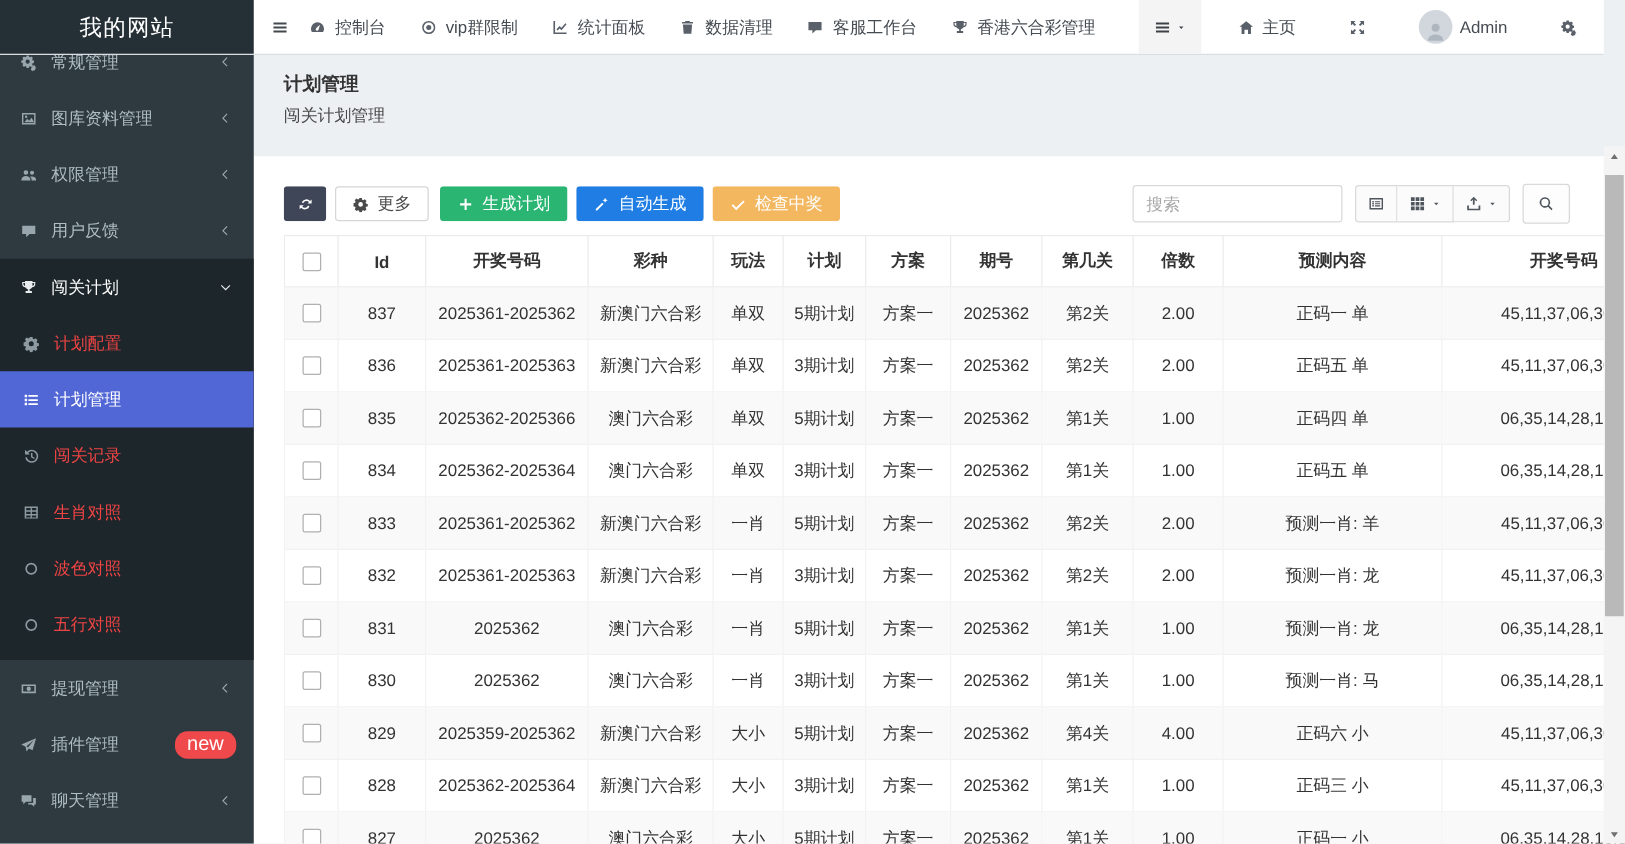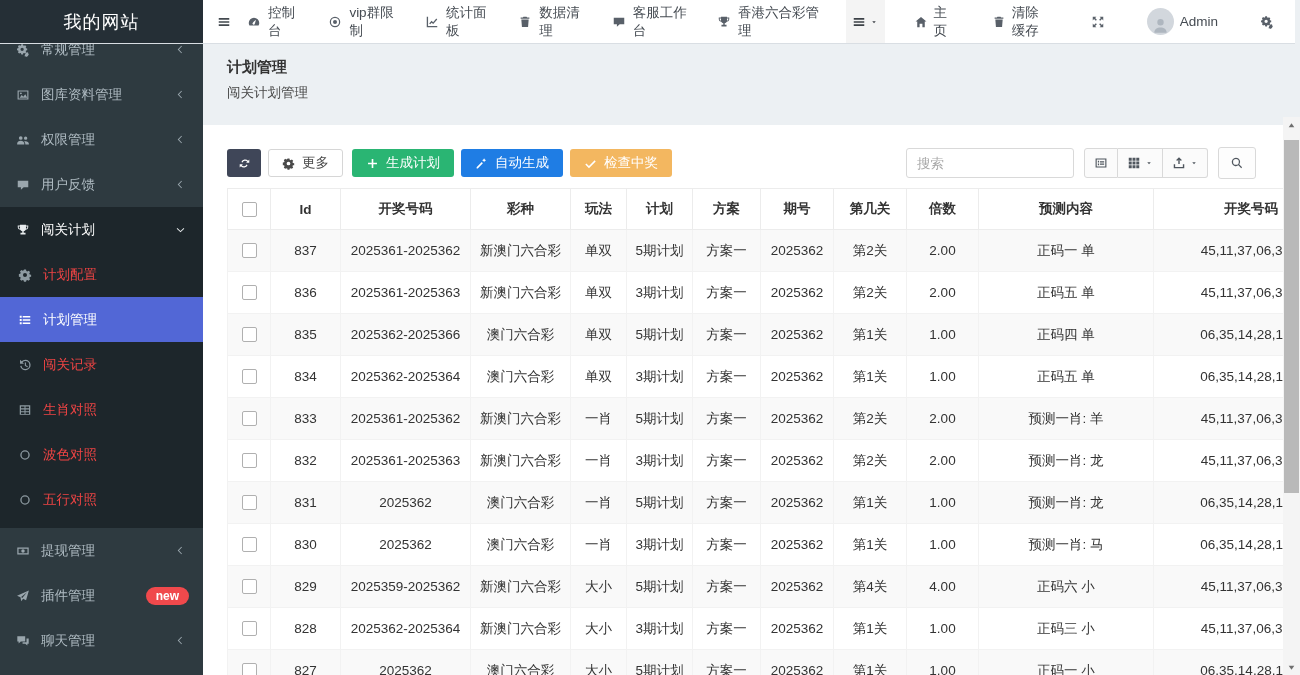--- a/index.html
+++ b/index.html
@@ -7,21 +7,21 @@
   :root{
     --c-sidebar-active:#5267d6;--c-badge-new:#f0494c;--c-btn-refresh:#3f4658;
     --c-btn-generate:#2ab573;--c-btn-auto:#1f7de4;--c-btn-check:#f3b760;
   }
   .ic{display:inline-flex;align-items:center;justify-content:center;}
   .ic svg{width:14px;height:14px;}
   .ic.sm svg{width:11px;height:11px;}
   .ic.xs svg{width:8px;height:8px;}
 
   
-  .topnav{position:absolute;top:0;left:0;right:5px;height:43px;background:#fff;
+  .topnav{position:absolute;top:0;left:0;right:17px;height:43px;background:#fff;
     border-bottom:1px solid #d9dee3;display:flex;z-index:40;}
   .brand{width:203px;height:43px;background:#252f36;color:#fff;font-size:18px;
     display:flex;align-items:center;justify-content:center;flex:none;letter-spacing:1px;}
   .tn-left{display:flex;align-items:center;height:100%;}
   .hamb{padding:0 16px 0 14px;color:#43494f;cursor:pointer;}
   .tn-item{display:flex;align-items:center;gap:7px;margin-right:27px;color:#454b52;
     font-size:13.5px;cursor:pointer;text-decoration:none;}
   .tn-item .ic{color:#596069;}
   .tn-right{display:flex;align-items:center;height:100%;margin-left:auto;padding-right:8px;gap:16px;}
   .dd-btn{width:50px;height:100%;background:#f4f4f4;display:flex;align-items:center;
@@ -43,22 +43,22 @@
   .s-item .lbl{flex:0 1 auto;}
   .chev{margin-left:auto;color:#828e95;}
   .tree-block{background:#1d262b;padding-bottom:6px;}
   .tree-block .parent{color:#fff;}
   .tree-block .parent .ic{color:#e8ecee;}
   .sub-item{height:45px;display:flex;align-items:center;gap:10px;padding:0 14px 0 17px;
     color:#ef4444;font-size:13.5px;cursor:pointer;}
   .sub-item .ic{color:#8d9aa1;width:16px;}
   .sub-item.active{background:var(--c-sidebar-active);color:#fff;}
   .sub-item.active .ic{color:#fff;}
-  .badge-new{margin-left:auto;background:var(--c-badge-new);color:#fff;font-size:12px;
-    font-weight:bold;border-radius:10px;padding:3px 10px;line-height:1;}
+  .badge-new{margin-left:auto;background:var(--c-badge-new);color:#fff;font-size:16px;
+    font-weight:normal;border-radius:10px;padding:3px 10px;line-height:1;}
 
   
   .main{position:absolute;left:203px;top:43px;right:0;bottom:0;background:#ecf0f3;}
   .page-header{padding:15px 0 0 24px;height:67px;box-sizing:border-box;}
   .ph-title{font-size:15px;font-weight:bold;color:#333;}
   .ph-sub{font-size:13.5px;color:#484848;margin-top:7px;}
   .panel{position:absolute;top:82px;left:0;right:0;bottom:0;background:#fff;
     padding:22px 0 0 24px;box-sizing:border-box;overflow:hidden;}
 
   
@@ -182,28 +182,20 @@
           </svg>
         </span>
     </span>
     <span class="tn-ritem">
       <span class="ic">
           <svg viewBox="0 0 16 16" fill="currentColor" aria-hidden="true">
             <path d="M8 2.2l6.2 5.2h-1.9V14H9.6v-4H6.4v4H3.7V7.4H1.8z"></path>
           </svg>
         </span>
       <span>主页</span>
-    </span>
-    <span class="tn-ritem">
-      <span class="ic">
-          <svg viewBox="0 0 16 16" fill="currentColor" aria-hidden="true">
-            <path d="M6.2 2h3.6l.6.9H13v1.4H3V2.9h2.6zM3.8 5.2h8.4l-.7 8.6H4.5z"></path>
-          </svg>
-        </span>
-      <span>清除缓存</span>
     </span>
     <span class="tn-ritem">
       <span class="ic">
           <svg viewBox="0 0 16 16" fill="currentColor" aria-hidden="true">
             <path d="M2 2h4.2L4.7 3.5l2 2-1.2 1.2-2-2L2 6.2zm12 0v4.2l-1.5-1.5-2 2-1.2-1.2 2-2L9.8 2zM2 14V9.8l1.5 1.5 2-2 1.2 1.2-2 2L6.2 14zm12 0H9.8l1.5-1.5-2-2 1.2-1.2 2 2 1.5-1.5z"></path>
           </svg>
         </span>
     </span>
     <span class="tn-ritem">
       <span class="avatar">

